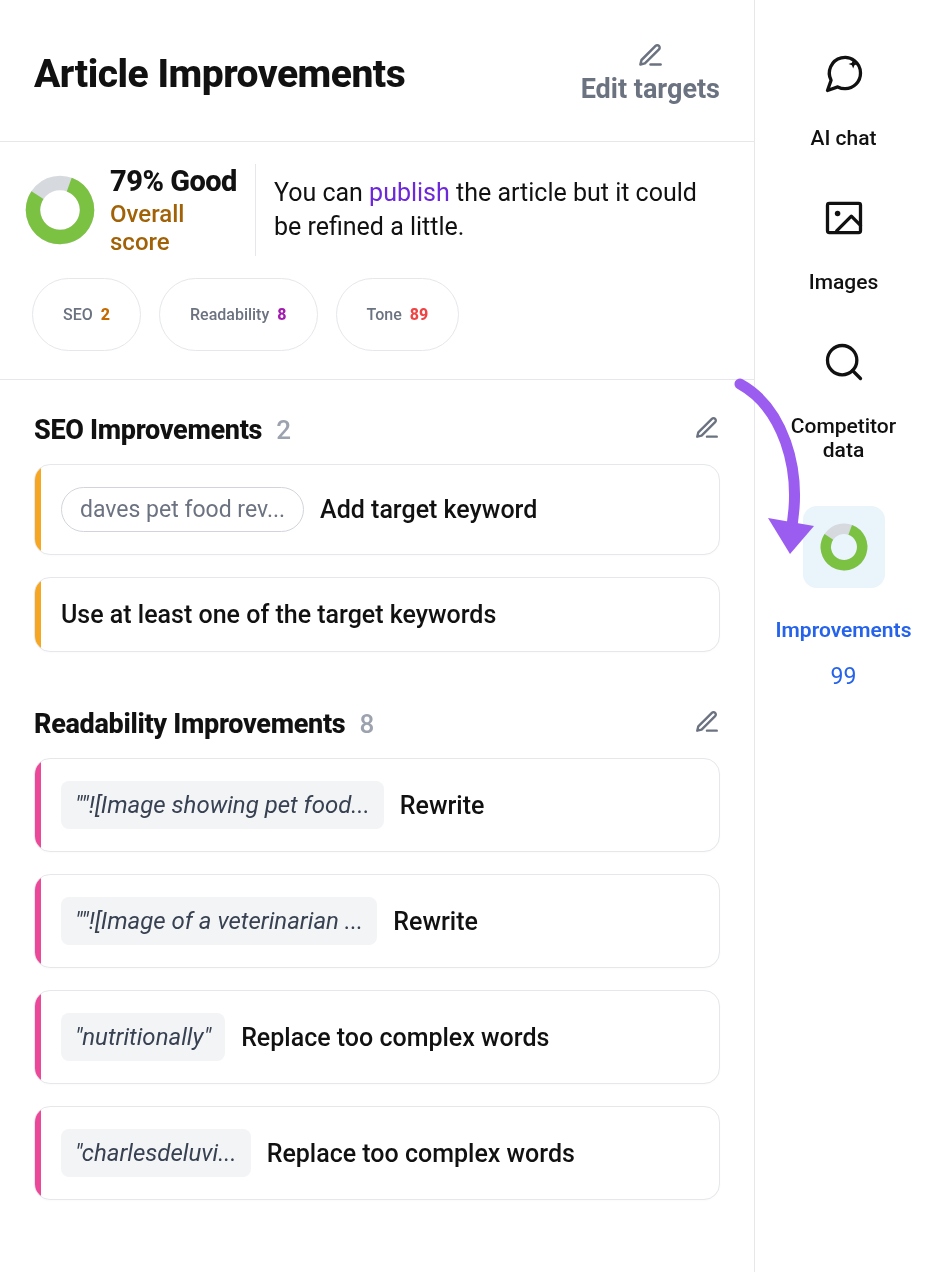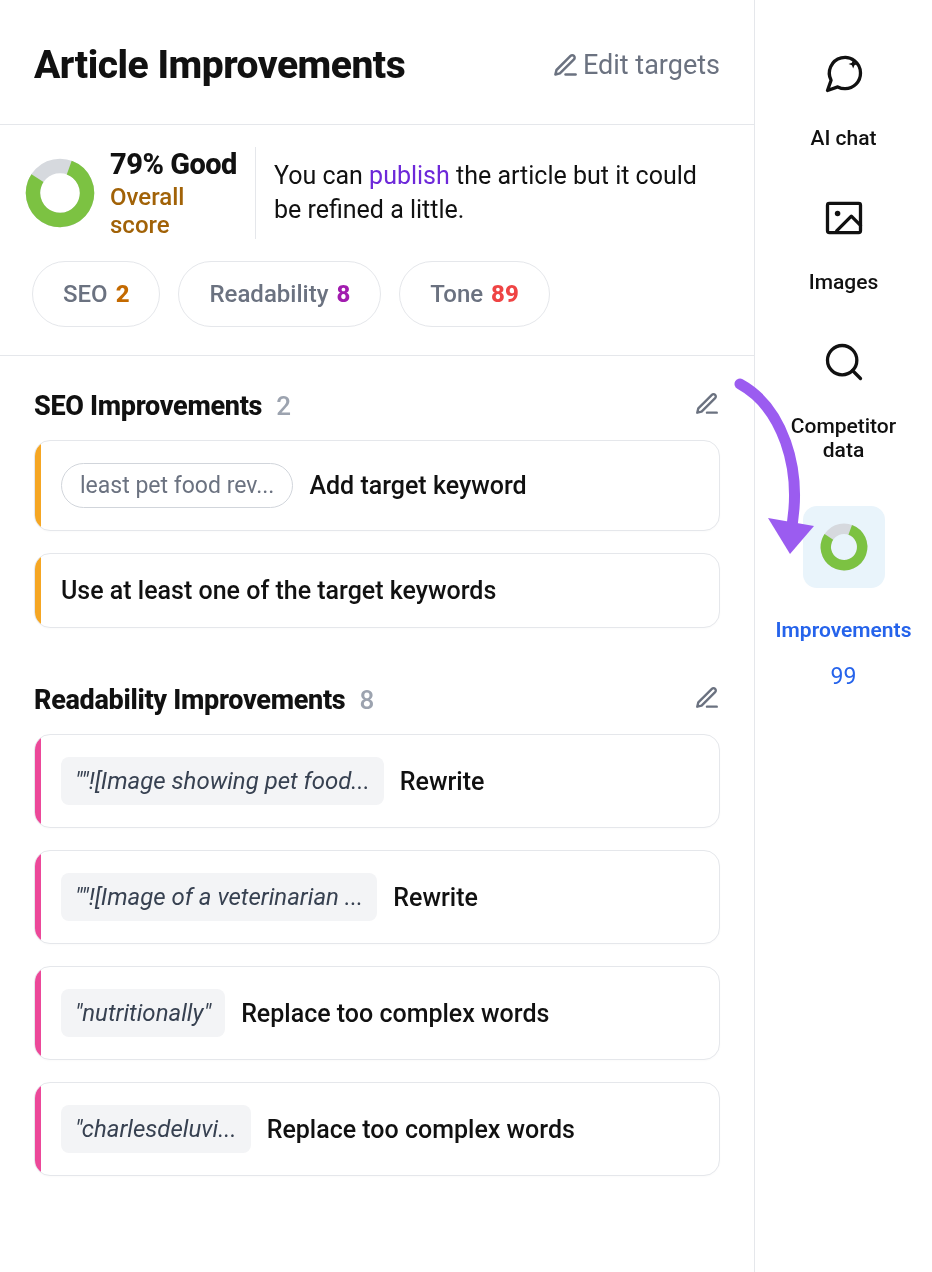--- a/index.html
+++ b/index.html
@@ -41,21 +41,22 @@
     font-size: 39px;
     font-weight: 800;
     letter-spacing: -0.5px;
   }
   .edit-targets {
     display: flex;
     align-items: center;
     gap: 4px;
     color: #6b7280;
     font-size: 27px;
-    font-weight: 400;
+    font-weight: 700;
+    flex-direction: column;
   }
   .pencil-icon svg { display: block; }
   
   .score-row {
     border-top: 1px solid #e5e7eb;
     padding: 22px 0 0 0;
   }
   .score-top {
     display: flex;
     align-items: center;
@@ -94,22 +95,22 @@
     color: #6d28d9;
   }
   .chips {
     display: flex;
     gap: 18px;
     padding: 22px 32px 28px 32px;
   }
   .chip {
     border: 1px solid #e5e7eb;
     border-radius: 999px;
-    padding: 18px 30px;
-    font-size: 24px;
+    padding: 26px 30px;
+    font-size: 16px;
     font-weight: 500;
     color: #6b7280;
     display: flex;
     align-items: baseline;
     gap: 8px;
     background: #fff;
   }
   .chip .num { font-weight: 800; }
   .num-orange { color: #c46a00; }
   .num-purple { color: #a21caf; }
@@ -302,21 +303,21 @@
         </div>
         <span class="section-pencil">
           <svg width="26" height="26" viewBox="0 0 24 24" fill="none" stroke="#6b7280" stroke-width="2.2" stroke-linecap="round" stroke-linejoin="round">
             <path d="M12 20h9"></path>
               <path d="M16.5 3.5a2.12 2.12 0 1 1 3 3L7 19l-4 1 1-4 12.5-12.5z"></path>
           </svg>
         </span>
       </div>
 
       <div class="card orange">
-        <span class="pill">least pet food rev...</span>
+        <span class="pill">daves pet food rev...</span>
         <span class="card-text">Add target keyword</span>
       </div>
 
       <div class="card orange">
         <span class="card-text">Use at least one of the target keywords</span>
       </div>
     </div>
 
     <div class="section">
       <div class="section-header">

